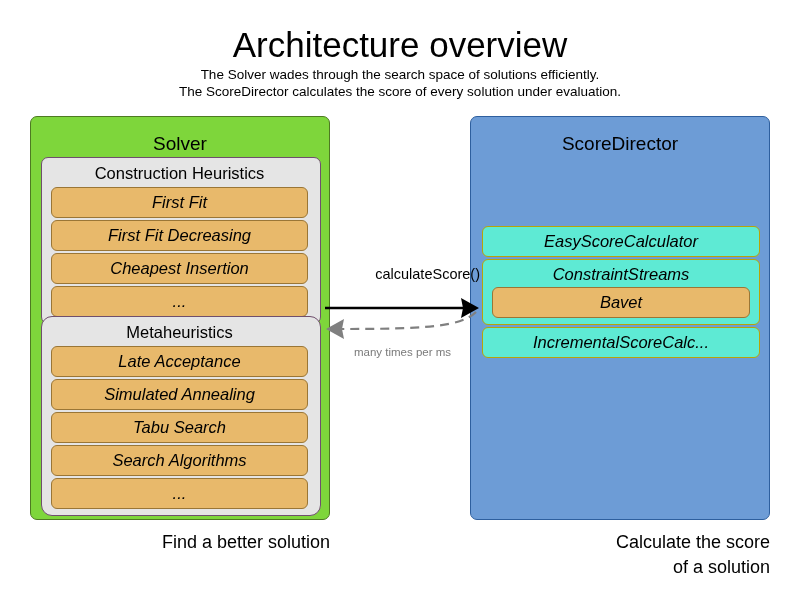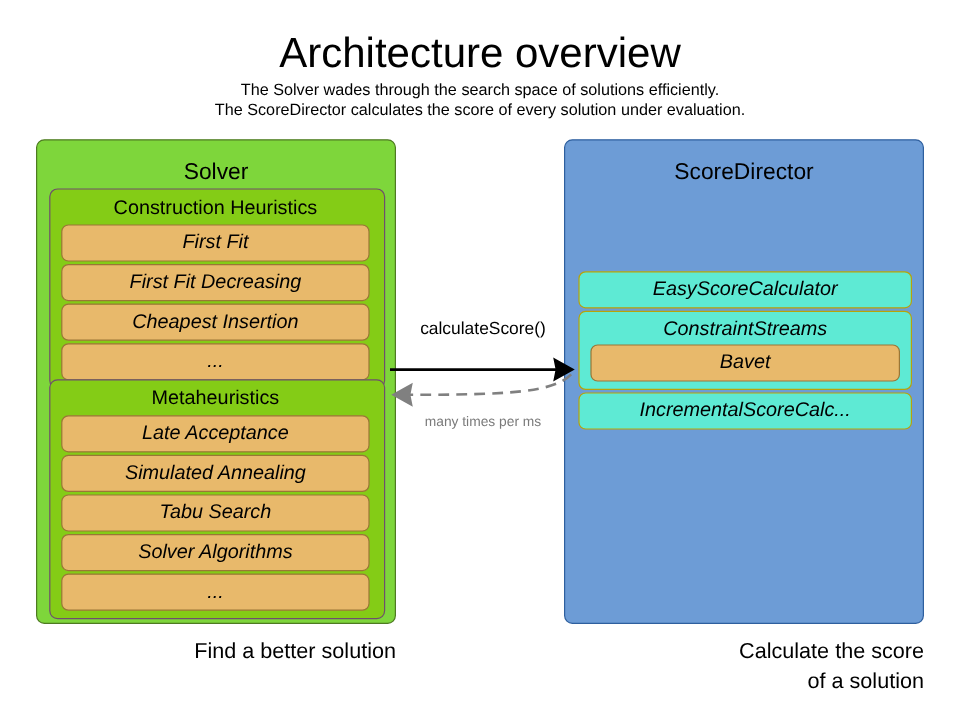--- a/index.html
+++ b/index.html
@@ -69,27 +69,27 @@
     line-height: 22px;
     padding-top: 16px;
     color: #000;
   }
 
   
   .group {
     position: absolute;
     left: 10px;
     width: 280px;
-    background: #84cc16;
+    background: #e5e5e5;
     border: 1px solid #6f4f6d;
     border-radius: 7px;
     padding: 4px 12px 6px 9px;
   }
   .group-ch  { top: 40px;  }
-  .group-mh  { top: 199px; }
+  .group-mh  { top: 199px; border-radius: 11px; }
   .group-title {
     text-align: center;
     font-size: 16.5px;
     line-height: 22px;
     padding-bottom: 3px;
     color: #000;
   }
 
   
   .chip {
@@ -140,21 +140,21 @@
     left: 325px;
     top: 265px;
     width: 155px;
     height: 80px;
   }
   .arrow-label-top {
     position: absolute;
     left: 0;
     top: 0;
     width: 155px;
-    text-align: center;
+    text-align: right;
     font-size: 14.5px;
     line-height: 18px;
     color: #000;
   }
   .arrow-label-bottom {
     position: absolute;
     left: 0;
     top: 61px;
     width: 155px;
     text-align: center;
@@ -202,21 +202,21 @@
       <div class="chip chip-tan">First Fit Decreasing</div>
       <div class="chip chip-tan">Cheapest Insertion</div>
       <div class="chip chip-tan">...</div>
     </div>
 
     <div class="group group-mh">
       <div class="group-title">Metaheuristics</div>
       <div class="chip chip-tan">Late Acceptance</div>
       <div class="chip chip-tan">Simulated Annealing</div>
       <div class="chip chip-tan">Tabu Search</div>
-      <div class="chip chip-tan">Solver Algorithms</div>
+      <div class="chip chip-tan">Search Algorithms</div>
       <div class="chip chip-tan">...</div>
     </div>
   </div>
 
   <div class="panel panel-scoredirector">
     <div class="panel-title">ScoreDirector</div>
 
     <div class="sd-stack">
       <div class="chip chip-yellow">EasyScoreCalculator</div>
 

